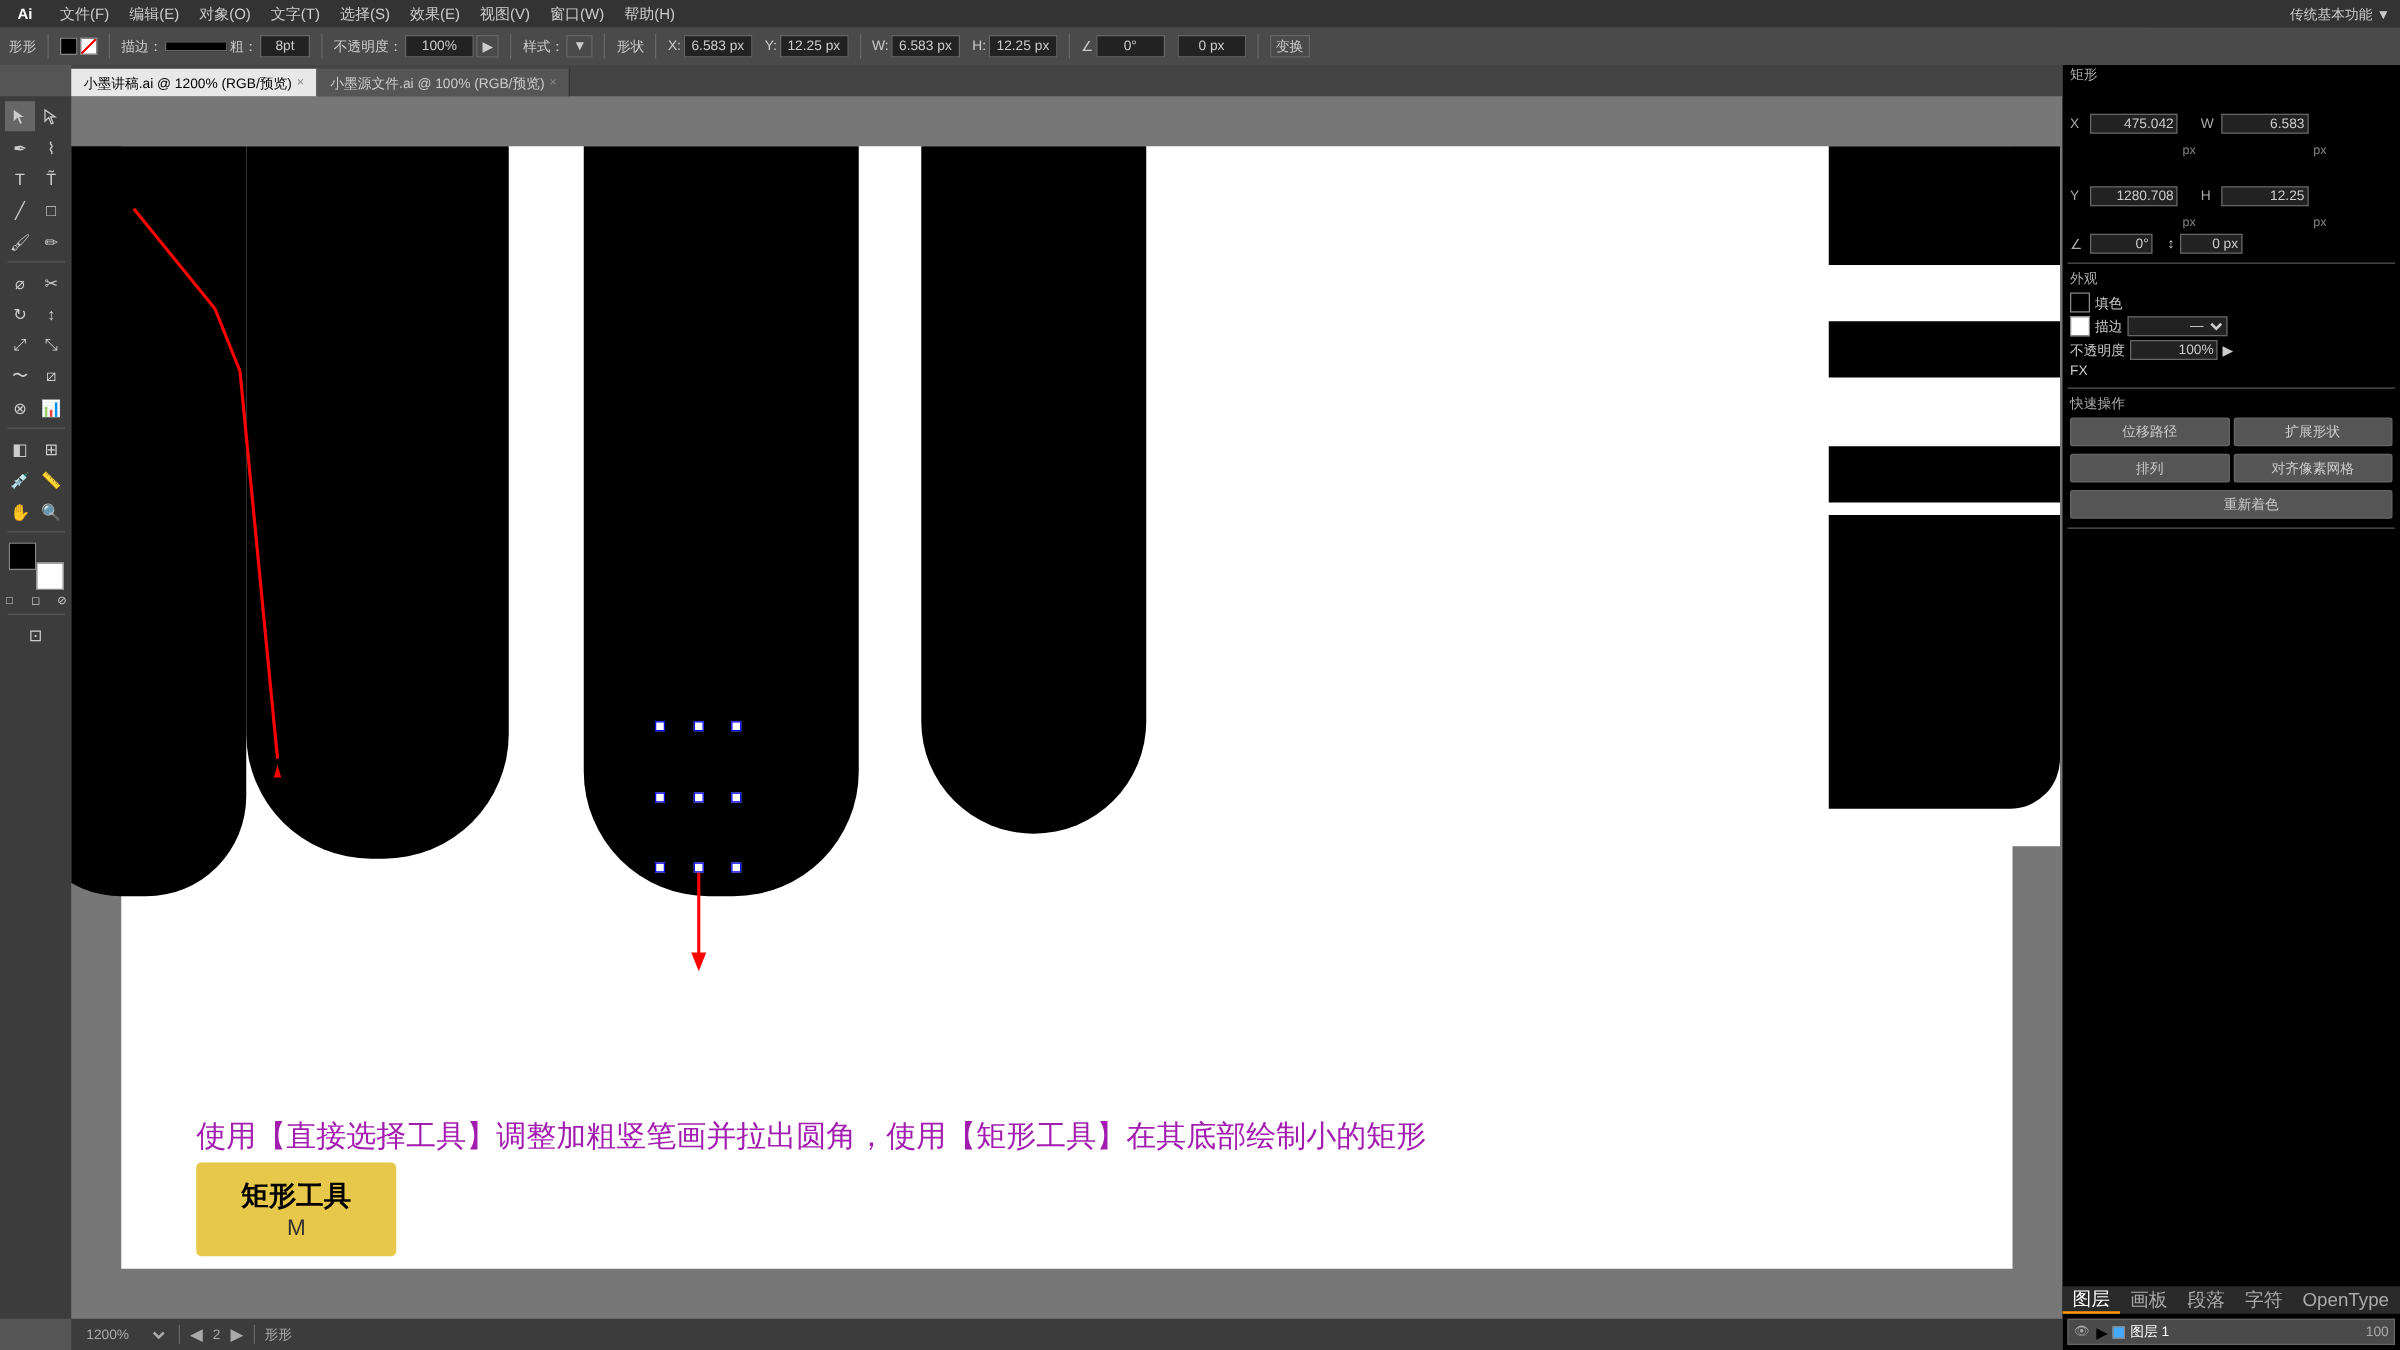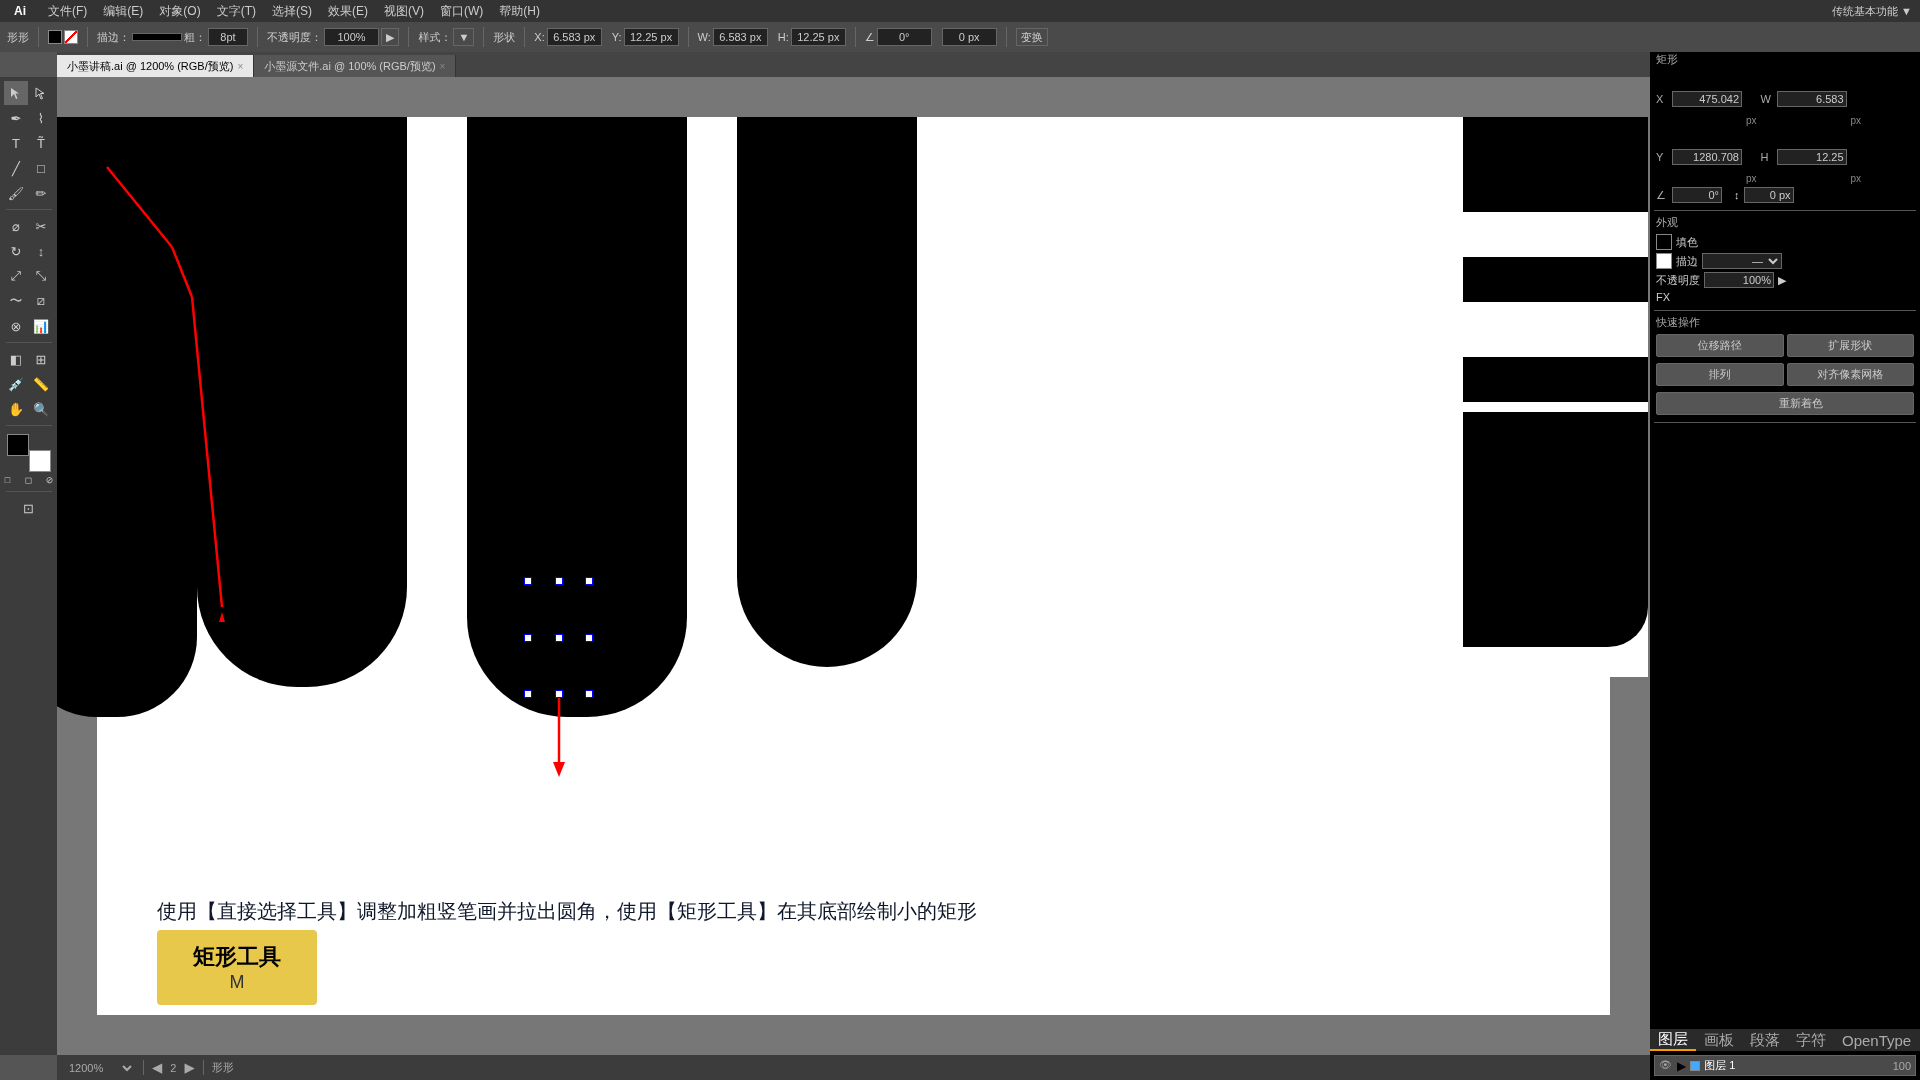--- a/index.html
+++ b/index.html
@@ -60,21 +60,21 @@
     }
     #canvas-bg { position: absolute; inset: 0; background: #777; }
     #canvas-white { position: absolute; top: 40px; left: 40px; right: 40px; bottom: 40px; background: #fff; }
 
     
     #char-display { position: absolute; top: 0; left: 0; width: 100%; height: 100%; }
 
     
     #instruction-text {
       position: absolute; bottom: 90px; left: 60px; right: 200px;
-      font-size: 20px; color: #0f172a; font-weight: normal;
+      font-size: 24px; color: #a21caf; font-weight: normal;
     }
 
     
     #tool-tooltip {
       position: absolute; bottom: 10px; left: 60px;
       width: 160px; height: 75px; background: #e8c84a; border-radius: 4px;
       display: flex; flex-direction: column; align-items: center; justify-content: center;
       font-size: 20px; color: #000;
     }
     #tool-tooltip .tool-name { font-size: 22px; font-weight: bold; }

